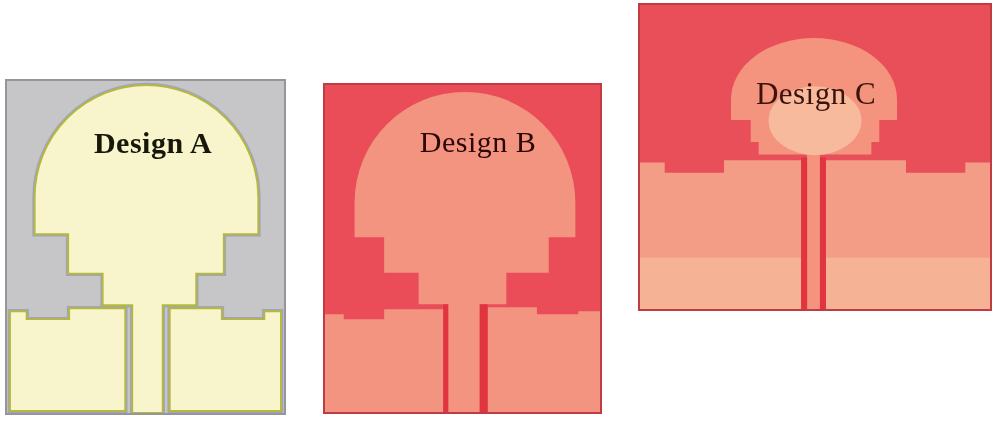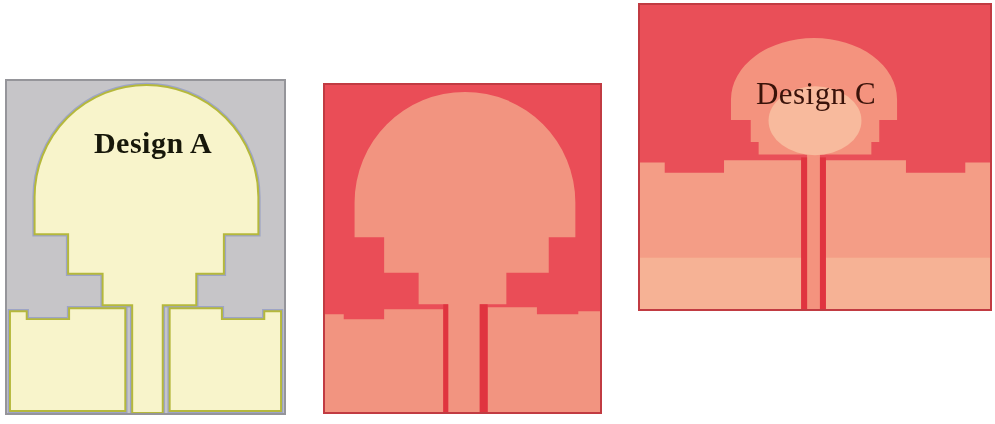--- a/index.html
+++ b/index.html
@@ -73,20 +73,21 @@
   </div>
 
   <div class="panel panel-b" style="--background: #ea4d57; --border: #c13b42; --patch: #f29480; --gap-line: #e0343f; --label: #2d0606;">
     <svg viewBox="0 0 279 331" preserveAspectRatio="none">
       <path class="metal" d="M125,331 V222 H95 V190 H60 V154 H30 V119 A112,112 0 0 1 254,119 V154 H227 V190 H184 V222 H157 V331 Z"></path>
       <path class="metal" d="M0,232 L19,232 L19,237 L60,237 L60,227 L120,227 L120,331 L0,331 Z"></path>
       <path class="metal" d="M165,225 L215,225 L215,232 L257,232 L257,229 L279,229 L279,331 L165,331 Z"></path>
       <rect class="gap" x="120" y="222" width="5" height="109"></rect>
       <rect class="gap" x="157" y="222" width="8" height="109"></rect>
     </svg>
+    <div class="design-label">Design B</div>
   </div>
 
   <div class="panel panel-c" style="--background: #e94f58; --border: #c13b42; --patch: #f4937e; --ground: #f49d86; --band: #f6b295; --circle: #f8ba9d; --gap-line: #e0343f; --label: #3a130a;">
     <svg viewBox="0 0 354 415" preserveAspectRatio="none">
       <path class="ground" d="M0,215 L25,215 L25,229 L85,229 L85,212 L163,212 L163,415 L0,415 Z"></path>
       <path class="ground" d="M188,212 L269,212 L269,229 L329,229 L329,215 L354,215 L354,415 L188,415 Z"></path>
       <rect class="band" x="0" y="345" width="163" height="70"></rect>
       <rect class="band" x="188" y="345" width="166" height="70"></rect>
       <path class="metal" d="M169,415 V204 H120 V187 H112 V157 H92 V129 A84,84 0 0 1 260,129 V157 H242 V187 H234 V204 H182 V415 Z"></path>
       <circle class="circ" cx="177" cy="158" r="47"></circle>

